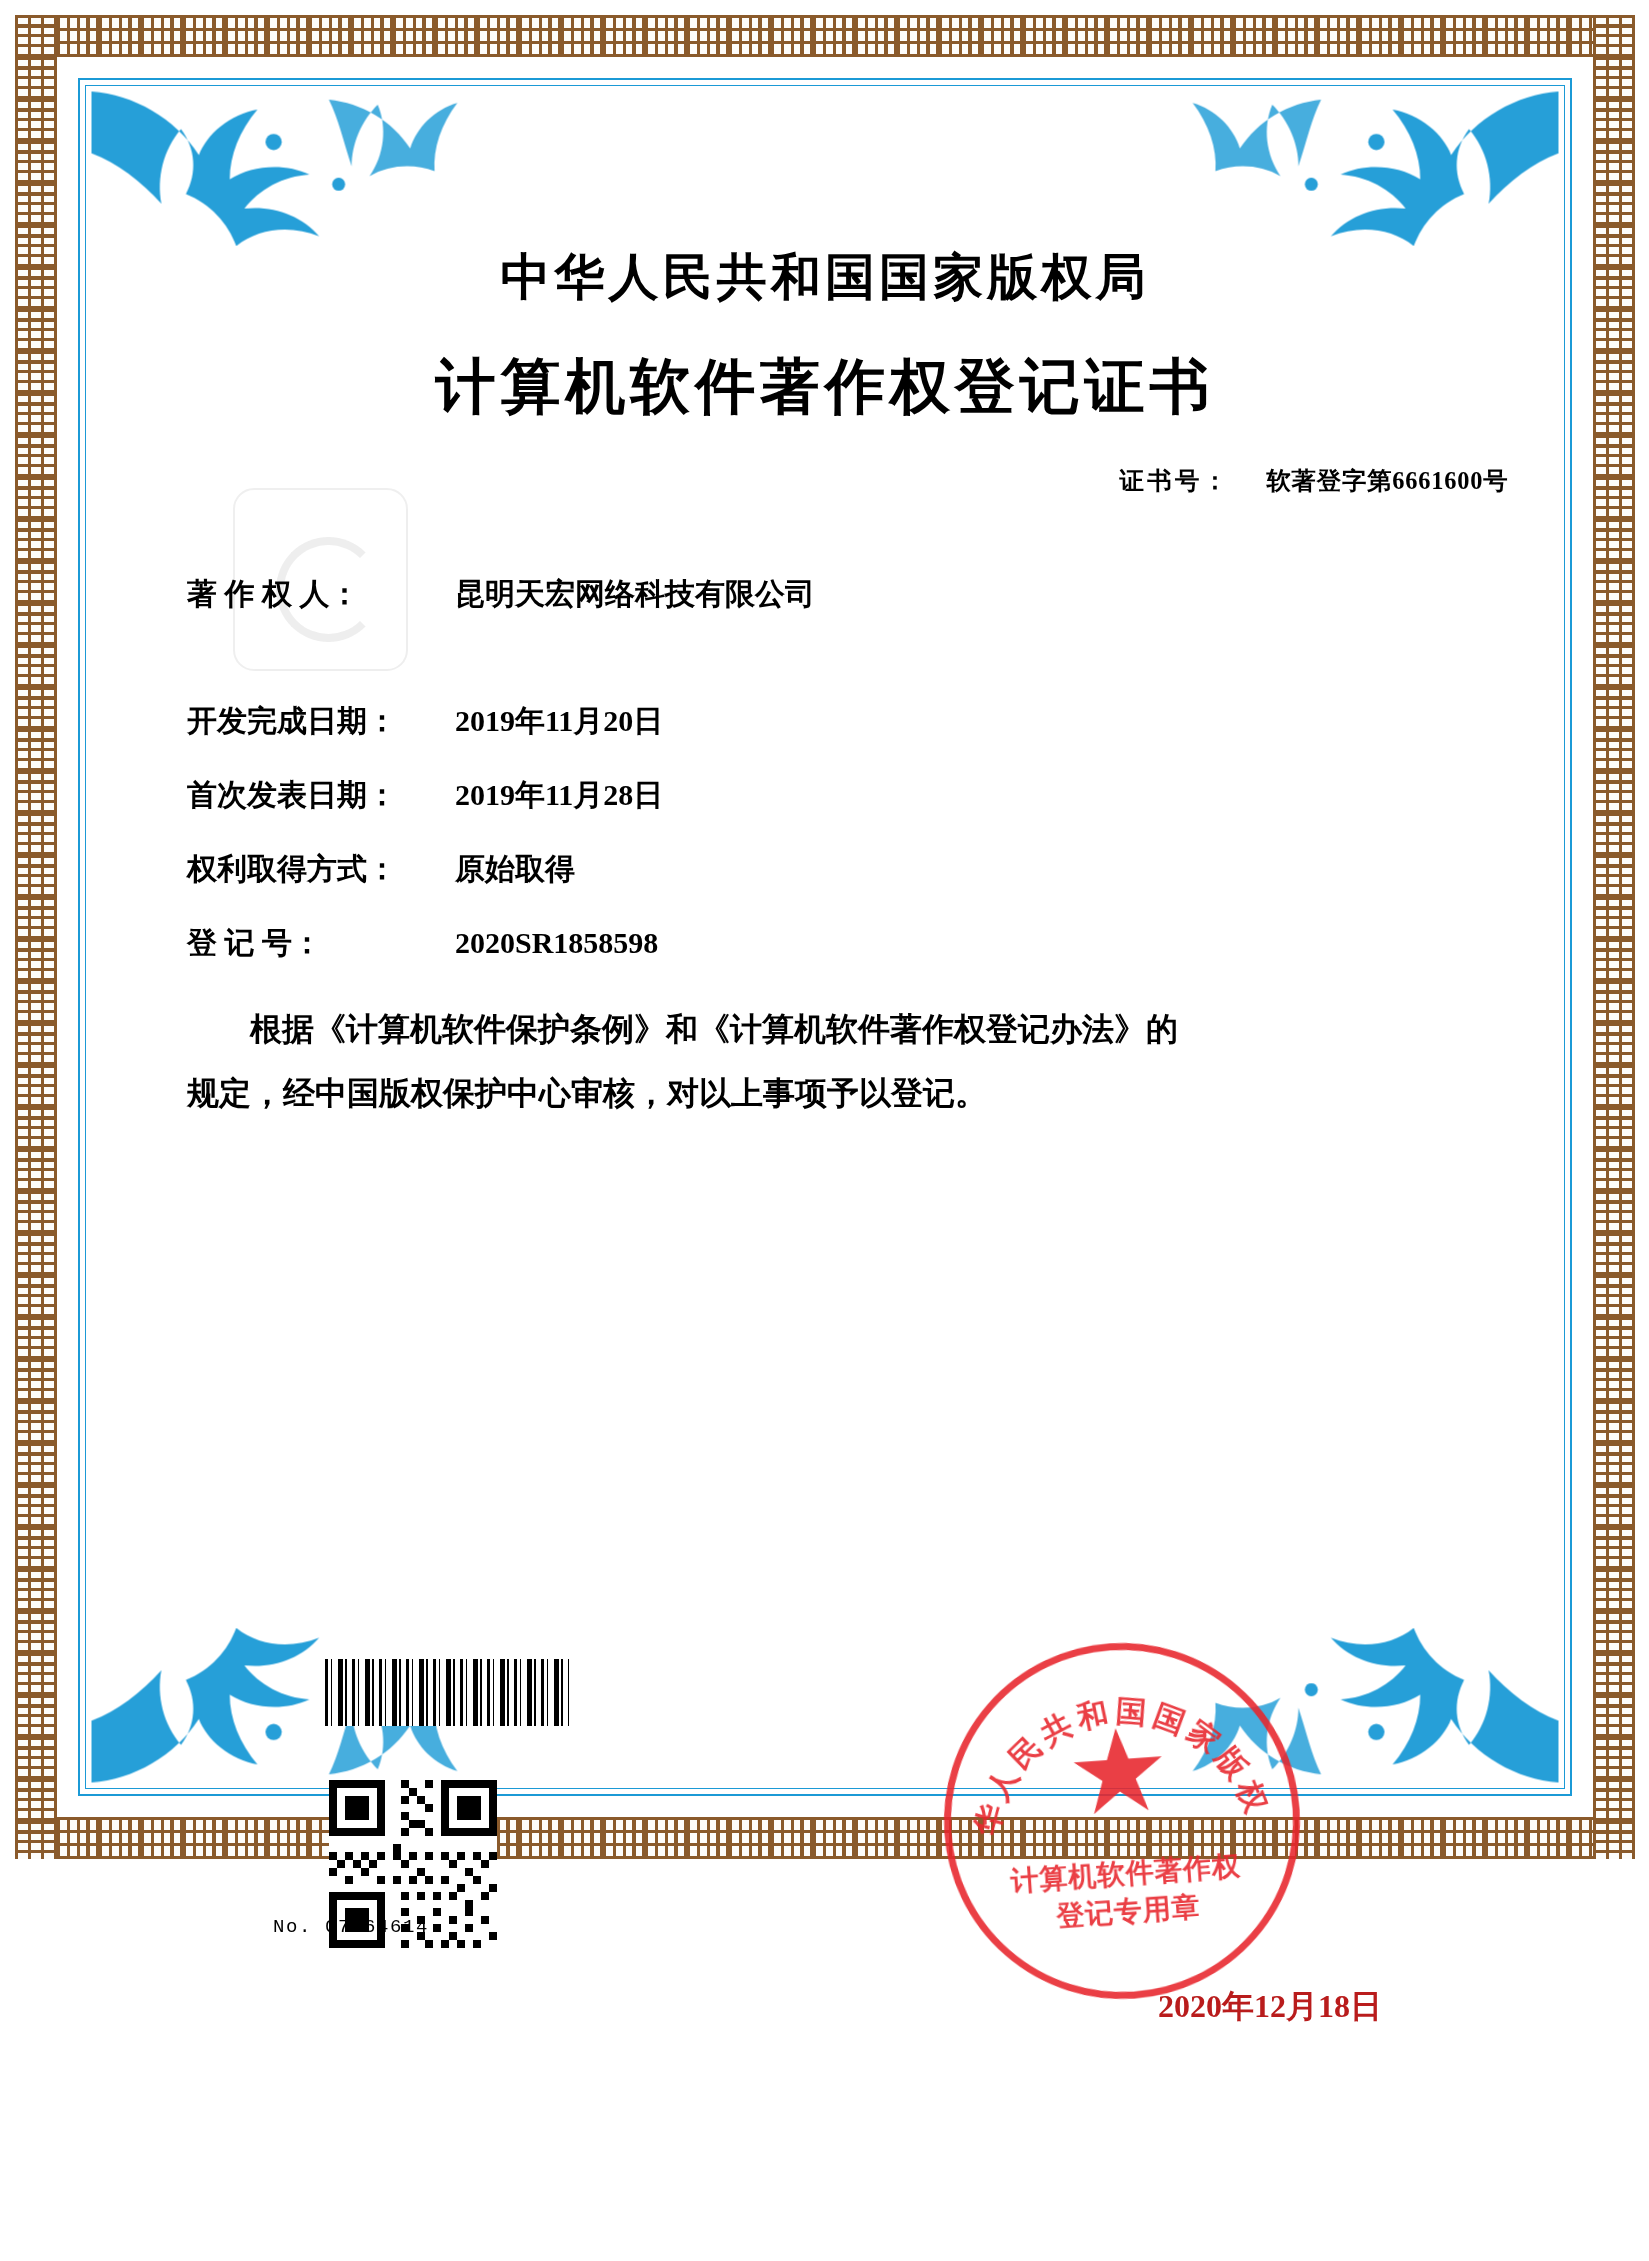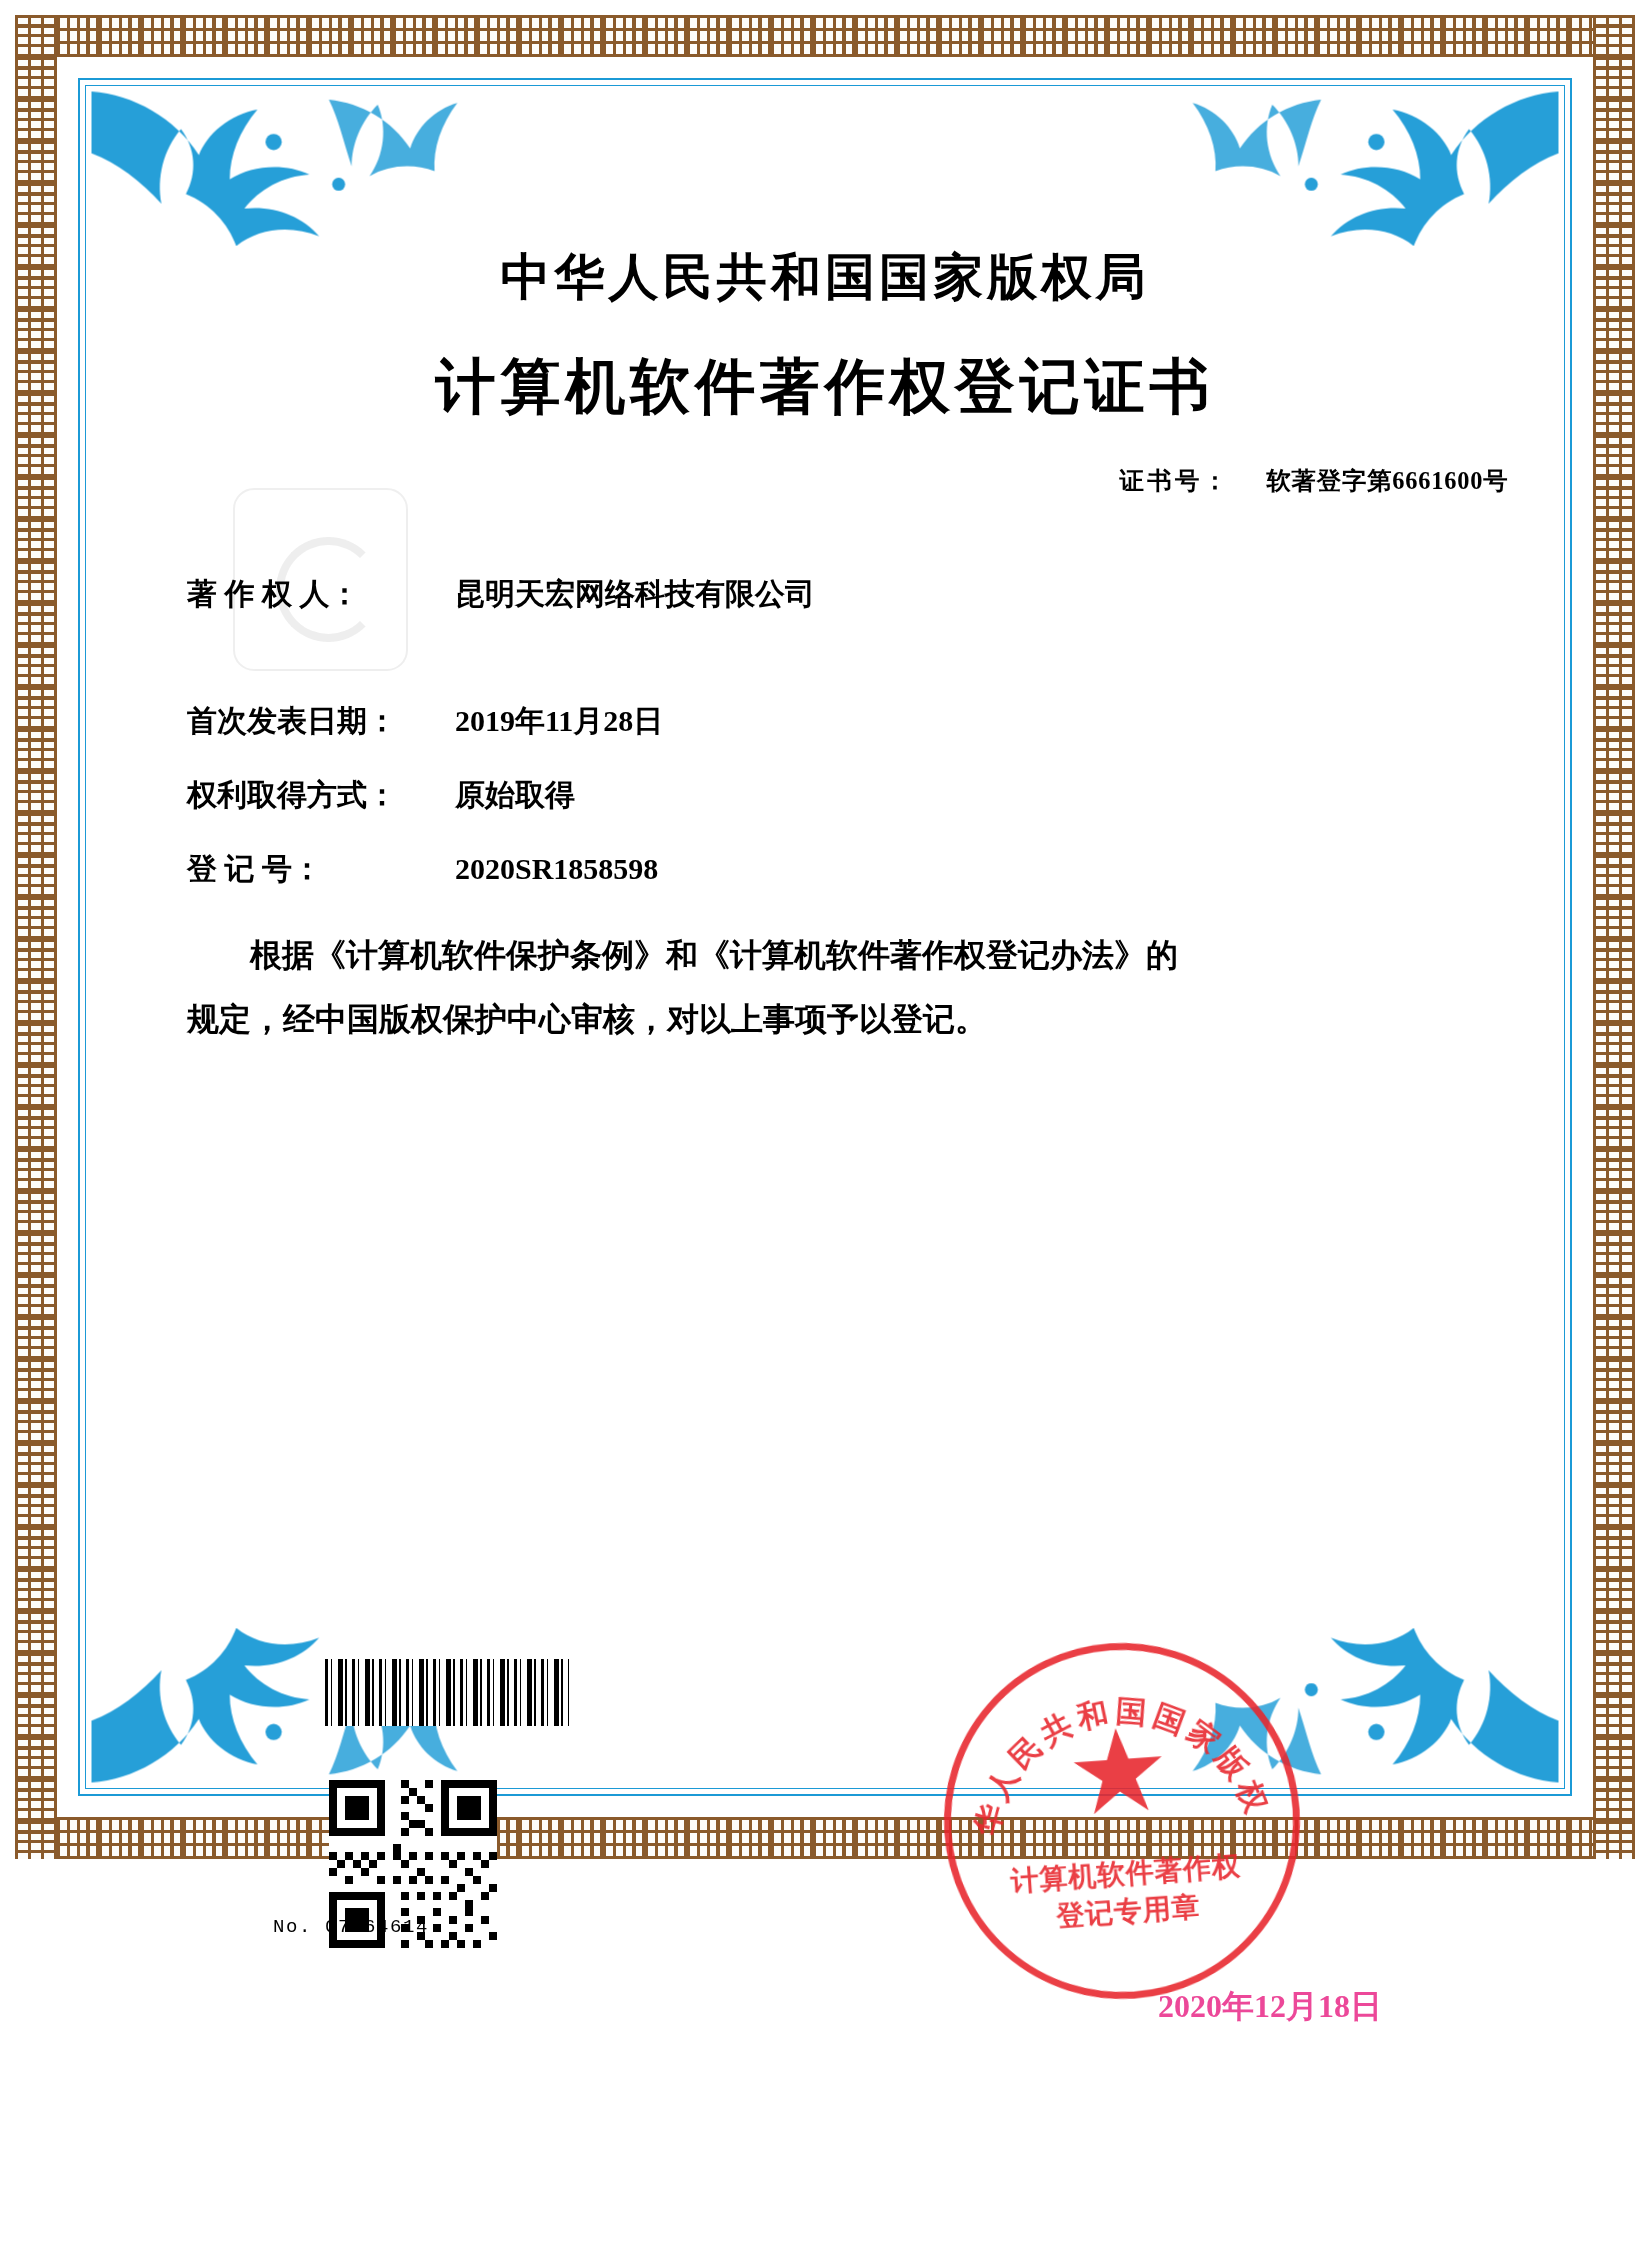--- a/index.html
+++ b/index.html
@@ -199,21 +199,21 @@
     color: #000;
     font-family: Liberation Mono, monospace;
     letter-spacing: 1.6px;
   }
   .issue-date {
     position: absolute;
     right: 268px;
     top: 1985px;
     font-size: 32px;
     font-weight: bold;
-    color: #ec4899;
+    color: #b91c1c;
   }
 
   
   .seal {
     position: absolute;
     left: 944px;
     top: 1643px;
     width: 342px;
     height: 342px;
     border-radius: 50%;
@@ -333,20 +333,24 @@
       <div class="field-row">
         <div class="field-label label-sp0">著 作 权 人：</div>
         <div class="field-value">昆明天宏网络科技有限公司</div>
       </div>
     </div>
 
     <div class="gap-lg"></div>
 
     <div class="dates">
       <div class="field-row">
+        <div class="field-label">开发完成日期：</div>
+        <div class="field-value">2019年11月20日</div>
+      </div>
+      <div class="field-row">
         <div class="field-label">首次发表日期：</div>
         <div class="field-value">2019年11月28日</div>
       </div>
       <div class="field-row">
         <div class="field-label">权利取得方式：</div>
         <div class="field-value">原始取得</div>
       </div>
       <div class="field-row">
         <div class="field-label">登  记  号：</div>
         <div class="field-value">2020SR1858598</div>

